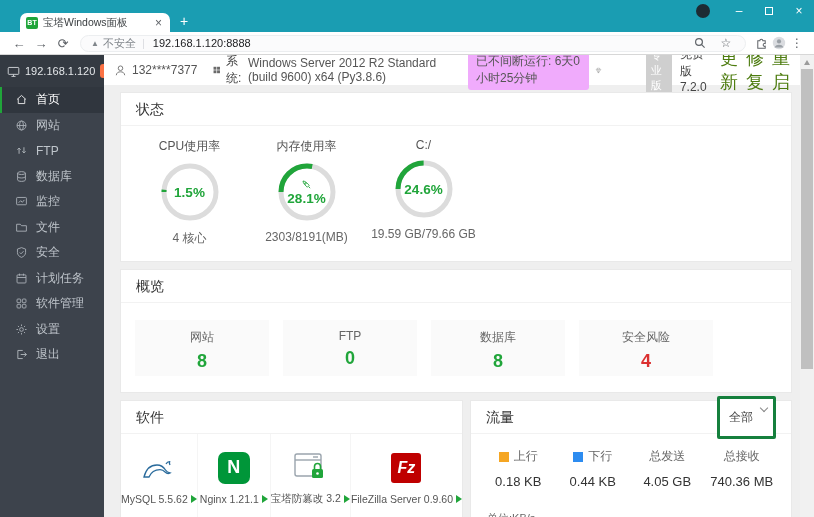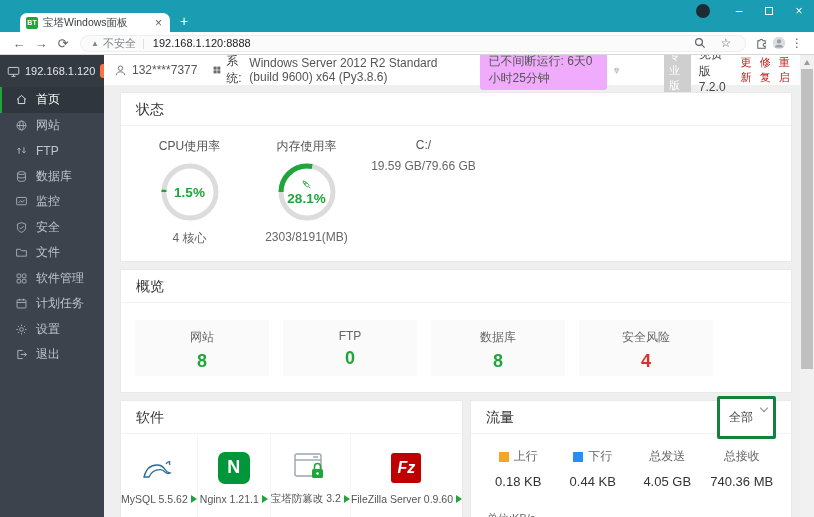--- a/index.html
+++ b/index.html
@@ -42,21 +42,21 @@
   .menu-item.active { background:#30363e; border-left-color:#20a53a; color:#fff; }
   .mi { flex:none; opacity:.85; }
 
   .main { flex:1; display:flex; flex-direction:column; overflow:hidden; }
   .main-header { height:30px; background:#fff; display:flex; align-items:center; padding:0 10px; font-size:12px; color:#555; gap:6px; flex:none; }
   .mh-group { display:flex; align-items:center; gap:5px; }
   .uptime-chip { background:#f0abfc; border-radius:3px; padding:3px 8px; margin-left:8px; }
   .mh-right { margin-left:auto; display:flex; align-items:center; gap:8px; }
   .plan-chip { background:#cfcfcf; color:#fff; font-size:11px; padding:1px 5px; border-radius:2px;margin-left:36px; }
   .ver-text { color:#444; }
-  .hlink { color:#b91c1c; text-decoration:none; font-size:11px; }
+  .hlink { color:#4d7c0f; text-decoration:none; font-size:18px; }
 
   .content { padding:7px 8px; flex:1; overflow:hidden;margin-left:8px; }
   .panel { background:#fff; border:1px solid #e9e9e9; margin-bottom:7px; }
   .panel-title { height:33px; line-height:33px; padding:0 15px; font-size:14px; color:#333; border-bottom:1px solid #f2f2f2;
                  display:flex; align-items:center; justify-content:space-between; }
 
   
   .status-body { display:flex; padding:12px 0 14px 10px; }
   .gauge-col { width:117px; text-align:center; }
   .g-label { font-size:12px; color:#555; margin-bottom:6px; }
@@ -209,48 +209,48 @@
     </div>
     <div class="menu-item">
       <svg class="mi" width="13" height="13" viewBox="0 0 16 16" fill="none" stroke="currentColor" stroke-width="1.1">
           <rect x="2" y="3" width="12" height="9" rx="1"></rect>
           <path d="M4.5 9.5 7 7l2 2 2.5-3"></path>
         </svg>
       <span>监控</span>
     </div>
     <div class="menu-item">
       <svg class="mi" width="13" height="13" viewBox="0 0 16 16" fill="none" stroke="currentColor" stroke-width="1.1">
+          <path d="M2 4h4.5L8 5.8h6V12.5H2z"></path>
+        </svg>
+      <span>文件</span>
+    </div>
+    <div class="menu-item">
+      <svg class="mi" width="13" height="13" viewBox="0 0 16 16" fill="none" stroke="currentColor" stroke-width="1.1">
           <path d="M8 2l5 1.8V8c0 3-2 4.8-5 6-3-1.2-5-3-5-6V3.8z"></path>
           <path d="M5.8 8l1.6 1.6L10.5 6.4"></path>
         </svg>
       <span>安全</span>
     </div>
     <div class="menu-item">
       <svg class="mi" width="13" height="13" viewBox="0 0 16 16" fill="none" stroke="currentColor" stroke-width="1.1">
-          <path d="M2 4h4.5L8 5.8h6V12.5H2z"></path>
-        </svg>
-      <span>文件</span>
+          <rect x="2.5" y="3.5" width="11" height="10" rx="1"></rect>
+          <line x1="2.5" y1="6.8" x2="13.5" y2="6.8"></line>
+          <line x1="5.5" y1="2" x2="5.5" y2="4.5"></line>
+          <line x1="10.5" y1="2" x2="10.5" y2="4.5"></line>
+        </svg>
+      <span>计划任务</span>
     </div>
     <div class="menu-item">
       <svg class="mi" width="13" height="13" viewBox="0 0 16 16" fill="none" stroke="currentColor" stroke-width="1.1">
           <rect x="2.5" y="2.5" width="4.5" height="4.5" rx="1"></rect>
           <rect x="9" y="2.5" width="4.5" height="4.5" rx="1"></rect>
           <rect x="2.5" y="9" width="4.5" height="4.5" rx="1"></rect>
           <rect x="9" y="9" width="4.5" height="4.5" rx="1"></rect>
         </svg>
       <span>软件管理</span>
-    </div>
-    <div class="menu-item">
-      <svg class="mi" width="13" height="13" viewBox="0 0 16 16" fill="none" stroke="currentColor" stroke-width="1.1">
-          <rect x="2.5" y="3.5" width="11" height="10" rx="1"></rect>
-          <line x1="2.5" y1="6.8" x2="13.5" y2="6.8"></line>
-          <line x1="5.5" y1="2" x2="5.5" y2="4.5"></line>
-          <line x1="10.5" y1="2" x2="10.5" y2="4.5"></line>
-        </svg>
-      <span>计划任务</span>
     </div>
     <div class="menu-item">
       <svg class="mi" width="13" height="13" viewBox="0 0 16 16" fill="none" stroke="currentColor" stroke-width="1.1">
           <circle cx="8" cy="8" r="2.3"></circle>
           <path d="M8 1.8v2M8 12.2v2M1.8 8h2M12.2 8h2M3.6 3.6l1.4 1.4M11 11l1.4 1.4M12.4 3.6 11 5M5 11l-1.4 1.4"></path>
         </svg>
       <span>设置</span>
     </div>
     <div class="menu-item">
       <svg class="mi" width="13" height="13" viewBox="0 0 16 16" fill="none" stroke="currentColor" stroke-width="1.2">
@@ -326,20 +326,29 @@
                     <circle cx="7.2" cy="4.8" r=".8"></circle>
                     <path d="M3.4 8.6 2 10"></path>
                   </svg>
                 <span class="g-val">28.1%</span>
               </div>
             </div>
             <div class="g-sub">2303/8191(MB)</div>
           </div>
           <div class="gauge-col">
             <div class="g-label">C:/</div>
+            <div class="g-ring">
+              <svg width="62" height="62" viewBox="0 0 62 62">
+                <circle cx="31" cy="31" r="26" fill="none" stroke="#dcdcdc" stroke-width="5"></circle>
+                <circle cx="31" cy="31" r="26" fill="none" stroke="#20a53a" stroke-width="5" stroke-dasharray="40.18725322472064 163.36281798666926" transform="rotate(-90 31 31)" stroke-linecap="butt"></circle>
+              </svg>
+              <div class="g-center">
+                  <span class="g-val">24.6%</span>
+                </div>
+            </div>
             <div class="g-sub">19.59 GB/79.66 GB</div>
           </div>
         </div>
       </div>
 
       <div class="panel">
         <div class="panel-title">
             <span>概览</span>
           </div>
         <div class="overview-body">

